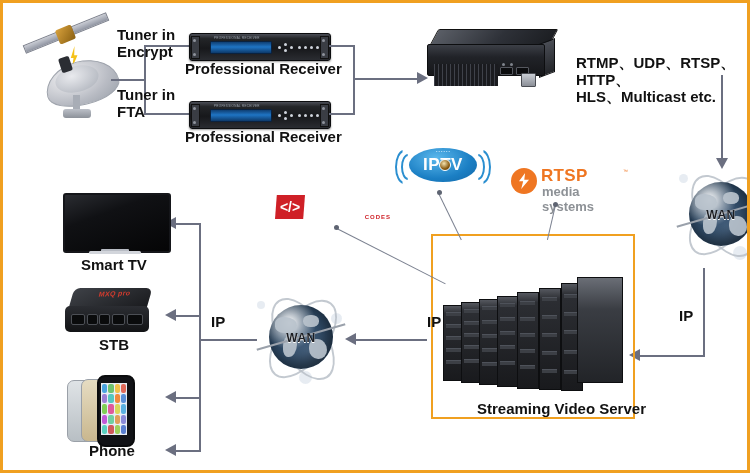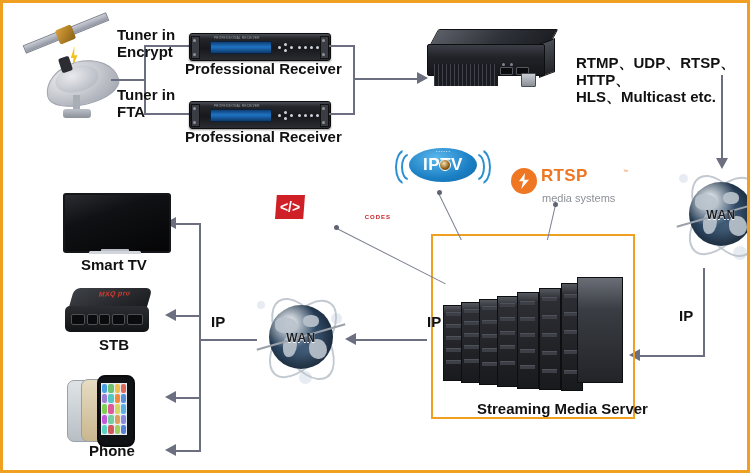--- a/index.html
+++ b/index.html
@@ -150,21 +150,21 @@
   .xt-name{position:absolute;left:33px;top:2px;font-size:18px;font-weight:bold;color:#1a1a1a;
     letter-spacing:-.4px;}
   .xt-sub{position:absolute;right:2px;top:21px;font-size:6px;font-weight:bold;color:#cf2027;letter-spacing:1px;}
 
   .wowza{position:absolute;left:508px;top:163px;width:122px;height:36px;}
   .wz-mark{position:absolute;left:0;top:2px;width:26px;height:26px;border-radius:50%;
     background:#ef7622;}
   .wz-bolt{position:absolute;left:6px;top:7px;width:14px;height:16px;background:#fff;
     clip-path:polygon(58% 0,14% 52%,44% 52%,30% 100%,86% 42%,52% 42%);}
   .wz-name{position:absolute;left:30px;top:0px;font-size:17px;font-weight:bold;color:#ef7622;letter-spacing:.3px;}
-  .wz-sub{position:absolute;left:31px;top:26px;font-size:11px;color:#8d9196;}
+  .wz-sub{position:absolute;left:31px;top:18px;font-size:13px;color:#8d9196;font-weight:bold;}
   .wz-tm{position:absolute;left:112px;top:2px;font-size:5px;color:#ef7622;}
 
   .leader{position:absolute;background:#7b8190;height:1px;transform-origin:0 0;}
   .leader-dot{position:absolute;width:5px;height:5px;border-radius:50%;background:#5e6472;}
 </style>
 </head>
 <body>
 
 <div id="stage">
 
@@ -329,21 +329,21 @@
     </div>
     <div class="rack" style="left:118px;top:0px;height:106px;">
       <div class="slot" style="top:10px;"></div>
         <div class="slot" style="top:28px;"></div>
       <div class="slot" style="top:46px;"></div>
         <div class="slot" style="top:66px;"></div>
       <div class="slot" style="top:86px;"></div>
     </div>
     <div class="rack-end"></div>
   </div>
-  <div class="lbl" style="left:474px;top:398px;font-size:15px;">Streaming Media Server</div>
+  <div class="lbl" style="left:474px;top:398px;font-size:15px;">Streaming Video Server</div>
 
   <div class="ln lnh" style="left:352px;top:336px;width:72px;"></div>
   <div class="arw arw-l" style="left:342px;top:330px;"></div>
   <div class="lbl" style="left:424px;top:311px;font-size:15px;">IP</div>
 
   <div class="globe" style="left:252px;top:288px;">
     <div class="bub" style="left:2px;top:10px;width:8px;height:8px;"></div>
     <div class="bub" style="left:76px;top:22px;width:11px;height:11px;"></div>
     <div class="bub" style="left:44px;top:80px;width:13px;height:13px;"></div>
     <div class="ring ring2"></div>

